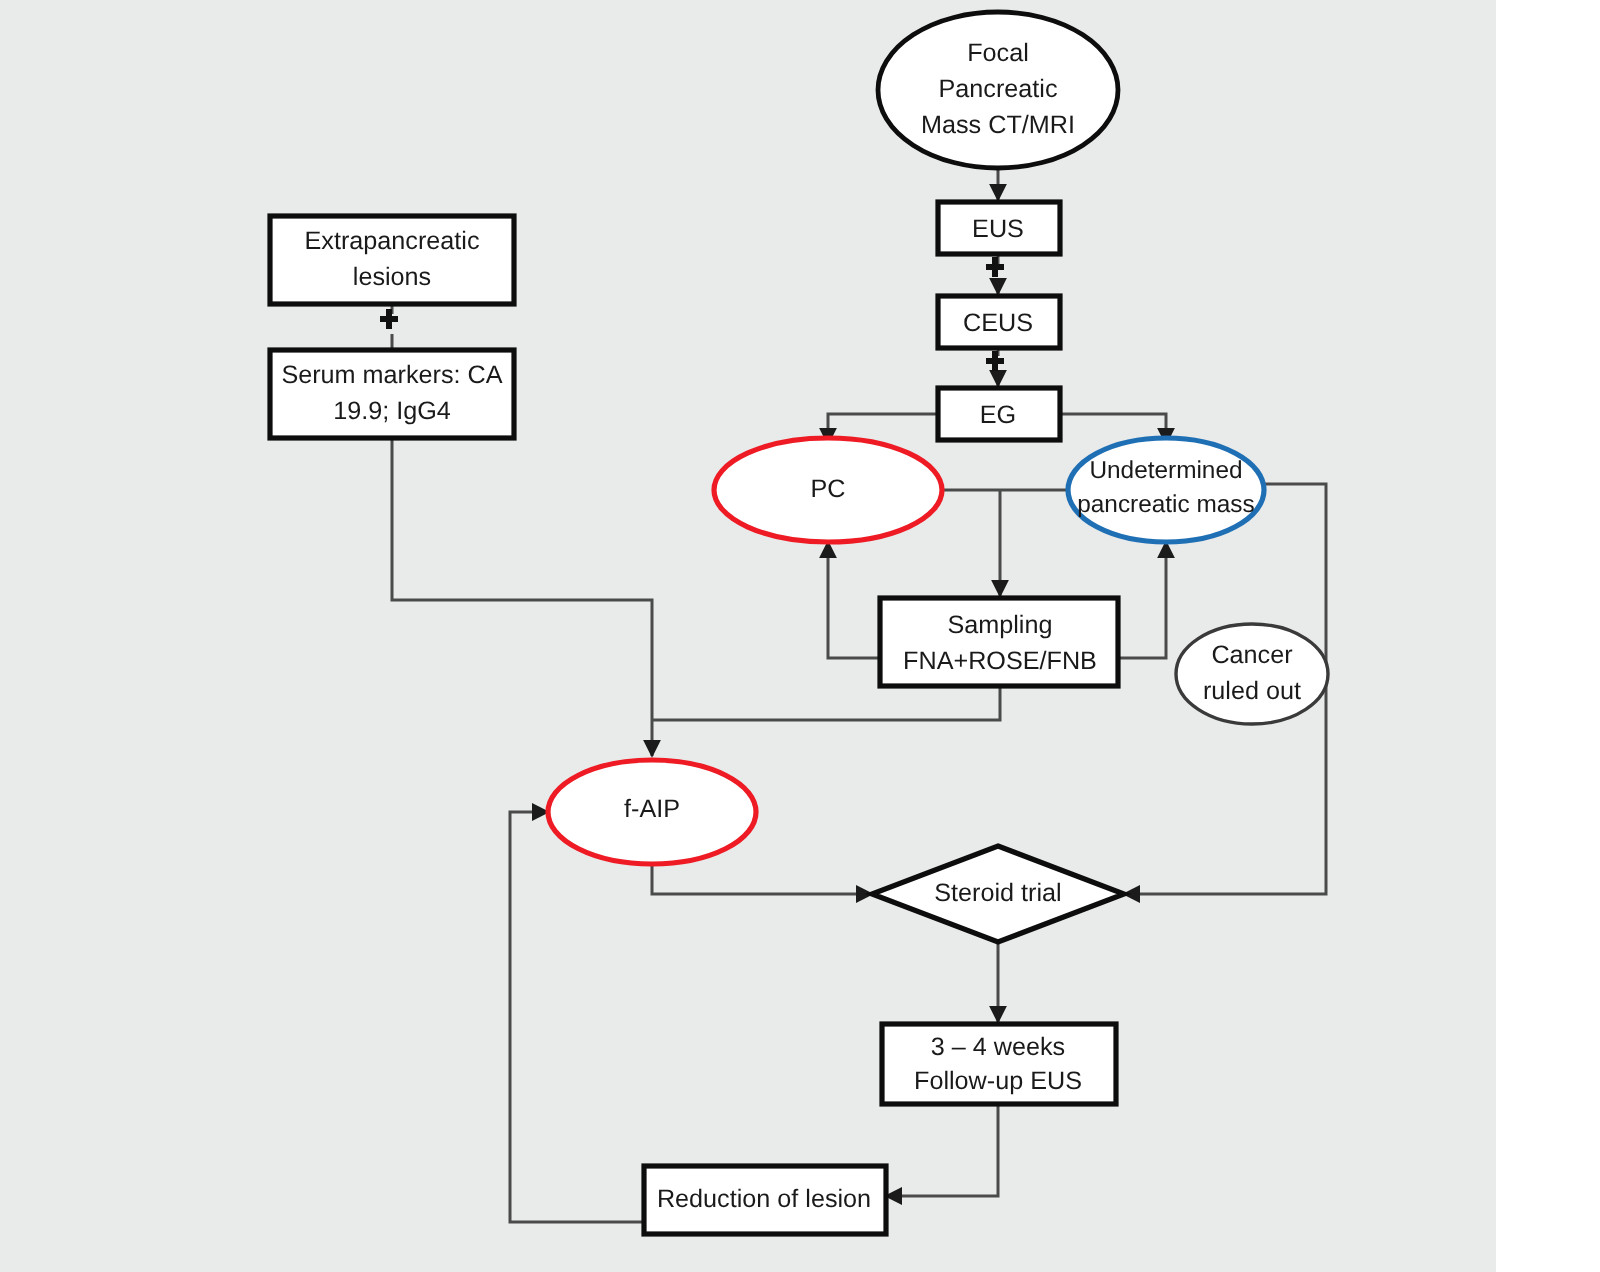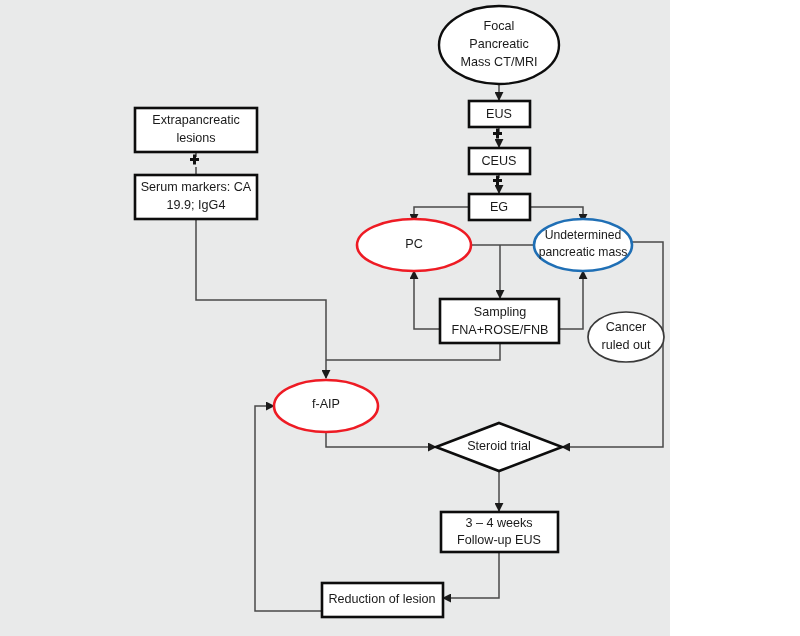--- a/index.html
+++ b/index.html
@@ -2,21 +2,21 @@
 <html><head>
 <meta charset="utf-8">
 <style>
   html, body {
     margin: 0;
     padding: 0;
     background: #ffffff;
   }
   #canvas {
     position: relative;
-    width: 670px;
+    width: 748px;
     height: 636px;
     background: #e9eaea;
     font-family: "Liberation Sans", sans-serif;
     overflow: hidden;
   }
   #flow-svg {
     position: absolute;
     left: 0;
     top: 0;
     width: 800px;

